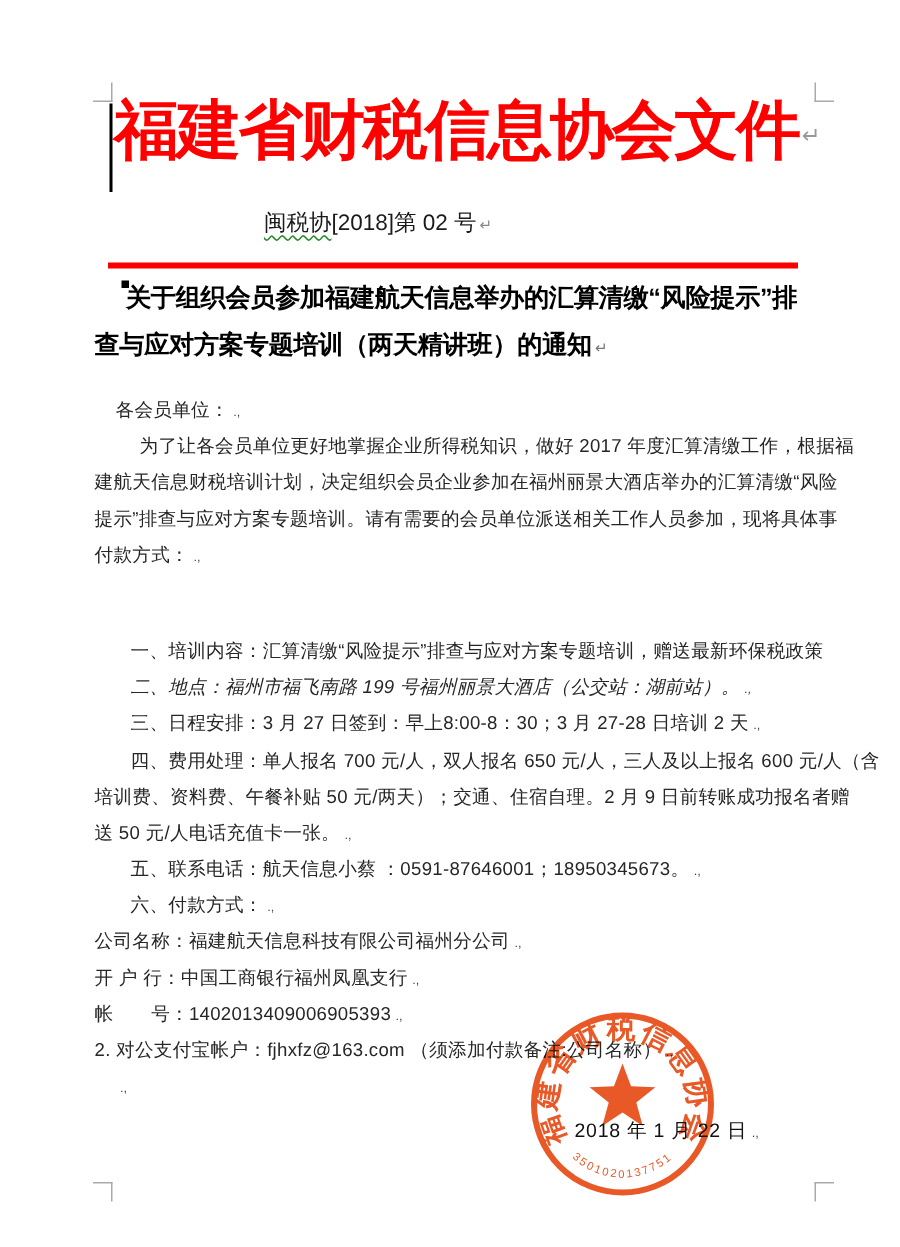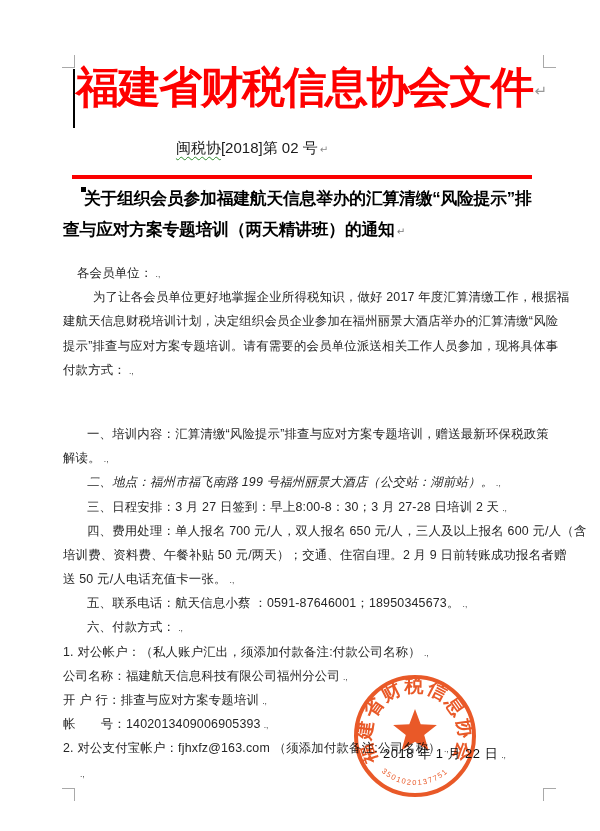--- a/index.html
+++ b/index.html
@@ -72,31 +72,29 @@
     <div class="h2"><span>查与应对方案专题培训（两天精讲班）的通知</span><span class="ret">↵</span></div>
   </div>
 
   <div class="bodytext">
       <div class="bline" style="padding-left: 14px;"><span>各会员单位：</span><span class="pmark">.,</span></div>
       <div class="bline" style="padding-left: 30px;"><span>为了让各会员单位更好地掌握企业所得税知识，做好 2017 年度汇算清缴工作，根据福</span></div>
       <div class="bline"><span>建航天信息财税培训计划，决定组织会员企业参加在福州丽景大酒店举办的汇算清缴“风险</span></div>
       <div class="bline"><span>提示”排查与应对方案专题培训。请有需要的会员单位派送相关工作人员参加，现将具体事</span></div>
       <div class="bline"><span>付款方式：</span><span class="pmark">.,</span></div>
       <div class="bline" style="padding-left: 24px; margin-top: 40px;"><span>一、培训内容：汇算清缴“风险提示”排查与应对方案专题培训，赠送最新环保税政策</span></div>
-      <div class="bline"><span>解读。</span><span class="pmark">.,</span></div>
       <div class="bline" style="padding-left: 24px; font-style: italic;"><span>二、地点：福州市福飞南路 199 号福州丽景大酒店（公交站：湖前站）。</span><span class="pmark">.,</span></div>
       <div class="bline" style="padding-left: 24px;"><span>三、日程安排：3 月 27 日签到：早上8:00-8：30；3 月 27-28 日培训 2 天</span><span class="pmark">.,</span></div>
       <div class="bline" style="padding-left: 24px;"><span>四、费用处理：单人报名 700 元/人，双人报名 650 元/人，三人及以上报名 600 元/人（含</span></div>
       <div class="bline"><span>培训费、资料费、午餐补贴 50 元/两天）；交通、住宿自理。2 月 9 日前转账成功报名者赠</span></div>
       <div class="bline"><span>送 50 元/人电话充值卡一张。</span><span class="pmark">.,</span></div>
       <div class="bline" style="padding-left: 24px;"><span>五、联系电话：航天信息小蔡 ：0591-87646001；18950345673。</span><span class="pmark">.,</span></div>
       <div class="bline" style="padding-left: 24px;"><span>六、付款方式：</span><span class="pmark">.,</span></div>
-      <div class="bline"><span>1. 对公帐户：（私人账户汇出，须添加付款备注:付款公司名称）</span><span class="pmark">.,</span></div>
       <div class="bline"><span>公司名称：福建航天信息科技有限公司福州分公司</span><span class="pmark">.,</span></div>
-      <div class="bline"><span>开 户 行：排查与应对方案专题培训</span><span class="pmark">.,</span></div>
+      <div class="bline"><span>开 户 行：中国工商银行福州凤凰支行</span><span class="pmark">.,</span></div>
       <div class="bline"><span>帐　　号：1402013409006905393</span><span class="pmark">.,</span></div>
       <div class="bline"><span>2. 对公支付宝帐户：fjhxfz@163.com （须添加付款备注:公司名称）</span><span class="pmark">.,</span></div>
       <div class="bline" style="padding-left: 14px;"><span></span><span class="pmark">.,</span></div>
     </div>
 
   <div class="dateline"><span>2018 年 1 月 22 日</span><span class="pmark">.,</span></div>
 
   <svg class="seal" viewBox="0 0 136 136" aria-hidden="true">
     <circle cx="68" cy="68" r="59" fill="none" stroke="#e8501c" stroke-width="4"></circle>
     <defs>

